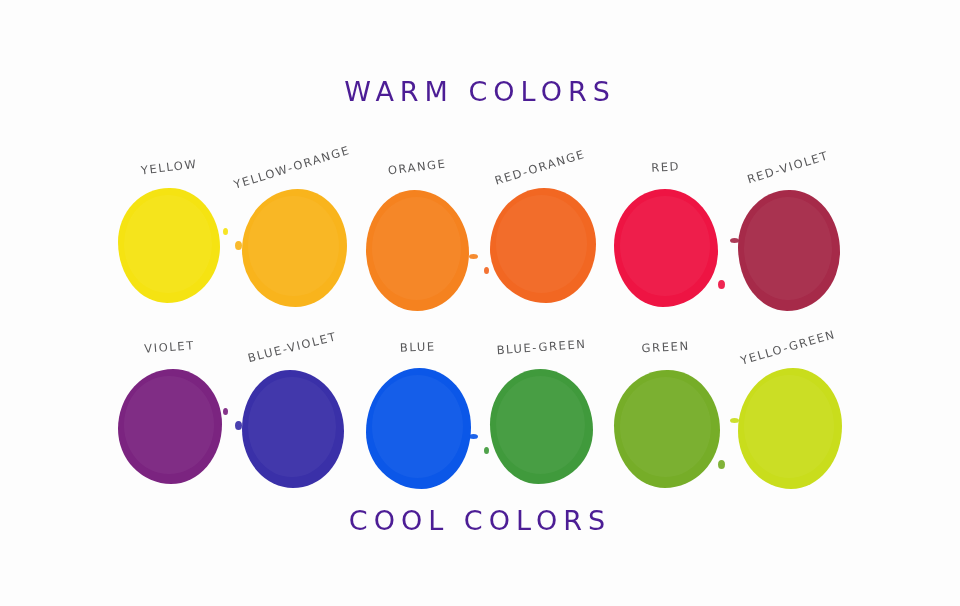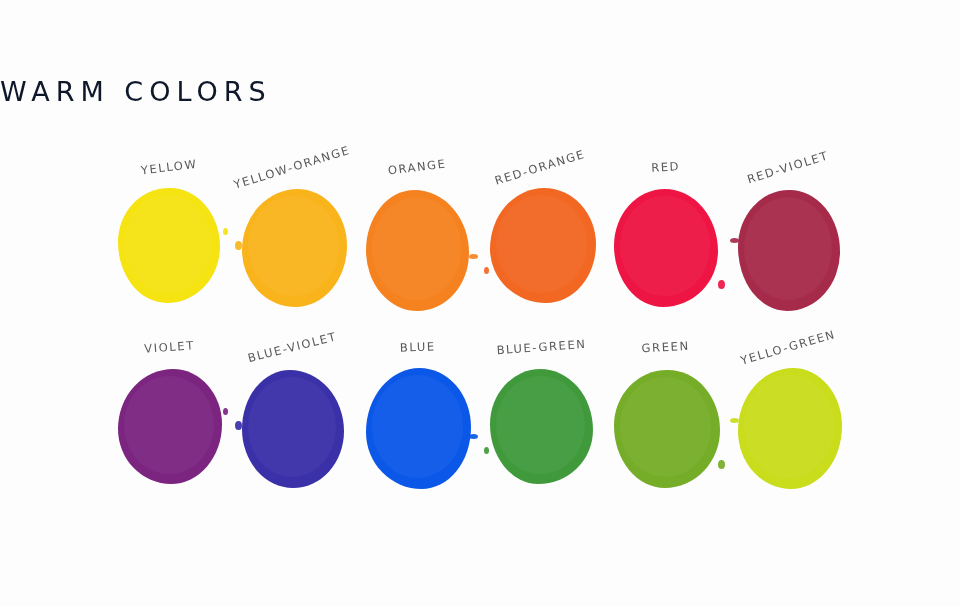--- a/index.html
+++ b/index.html
@@ -19,22 +19,22 @@
     position: relative;
     width: 960px;
     height: 606px;
     background: #fdfdfd;
   }
 
   .section-title {
     position: absolute;
     left: 0;
     width: 960px;
-    text-align: left;
-    color: #0f172a;
+    text-align: center;
+    color: #4c1d95;
     font-family: "DejaVu Sans", sans-serif;
     font-size: 27px;
     letter-spacing: 6px;
     font-weight: 400;
     white-space: nowrap;
   }
   #title-warm { top: 76px; }
   #title-cool { top: 505px; }
 
   .row {
@@ -197,14 +197,15 @@
       </div>
       <div class="swatch-cell" style="left: 724px;">
         <div class="swatch-label" style="transform: rotate(-16deg);">YELLO-GREEN</div>
         <div class="blob-wrap">
           <div class="blob v2" style="background: rgb(201, 221, 28); width: 104px; height: 121px; margin-left: -52px; top: 0px;"></div>
           <div class="nub" style="background: rgb(201, 221, 28); width: 9px; height: 5px; top: 50px; left: 6px;"></div>
         </div>
       </div>
     </div>
 
+  <div class="section-title" id="title-cool">COOL COLORS</div>
 
 </div>
 
 </body></html>

